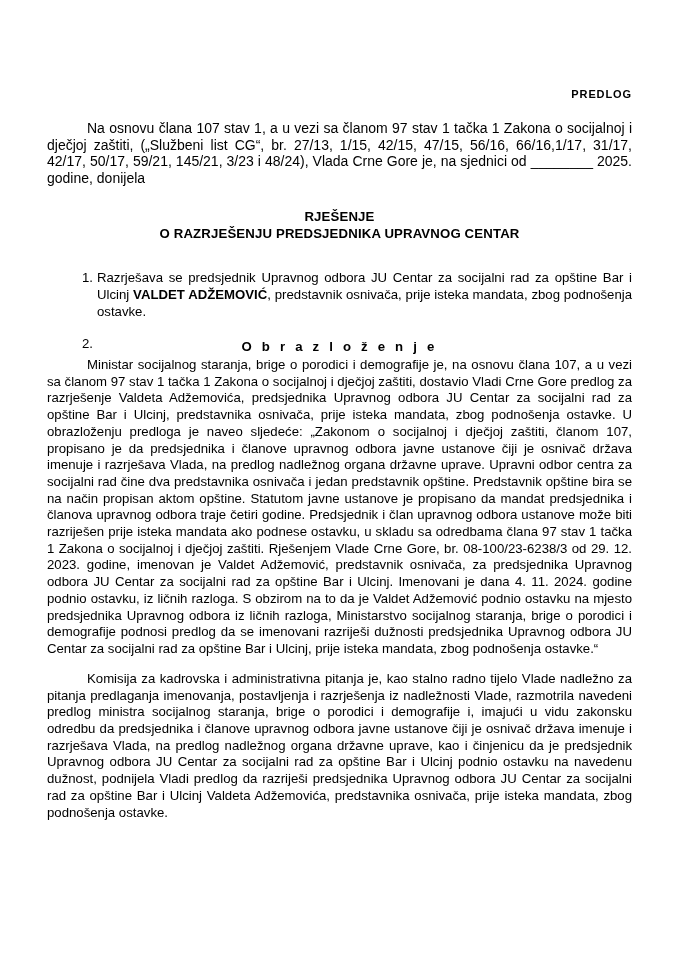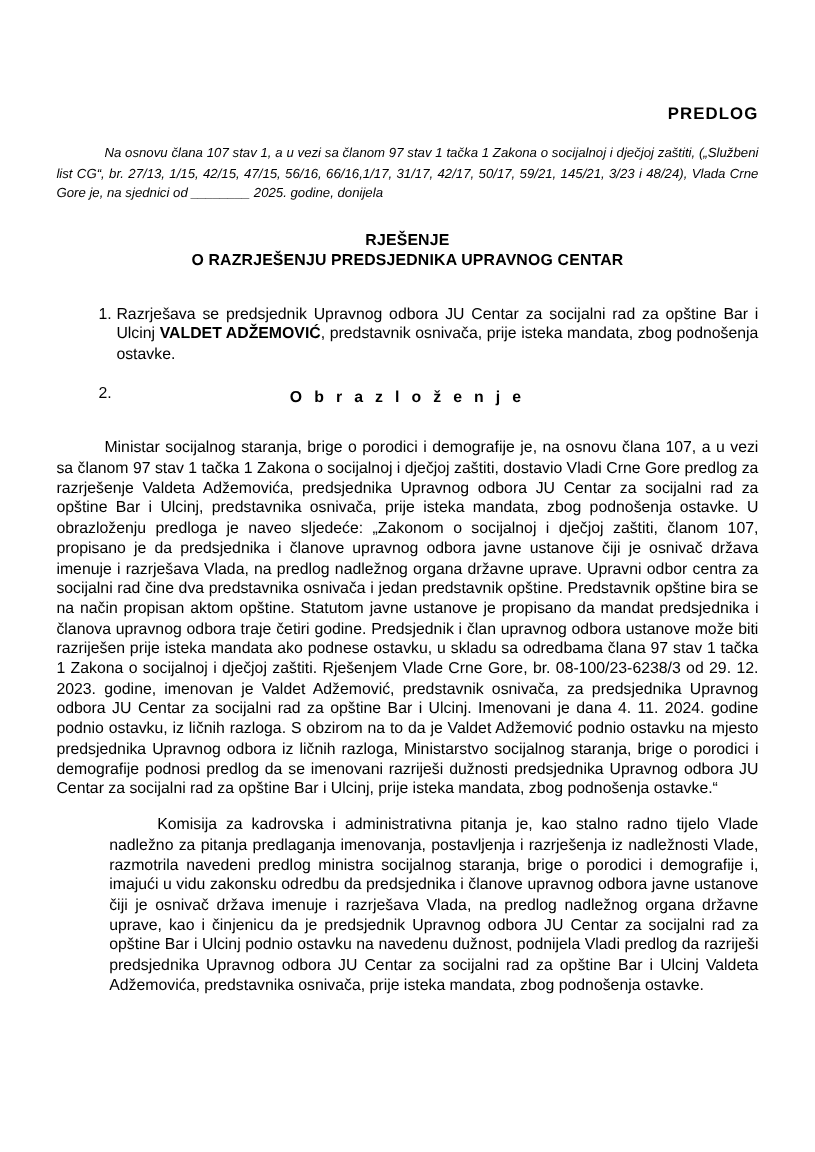--- a/index.html
+++ b/index.html
@@ -27,35 +27,34 @@
   
   .content {
     position: absolute;
     left: 47px;
     top: 0;
     width: 585px;
   }
 
   .doc-tag {
     text-align: right;
-    font-size: 14px;
+    font-size: 11px;
     font-weight: bold;
     letter-spacing: 0.9px;
     margin-top: 86px;
     line-height: 16px;
   }
 
   .intro {
     margin-top: 18px;
-    font-size: 11px;
+    font-size: 14px;
     line-height: 16.7px;
     text-align: justify;
     text-indent: 40px;
     hyphens: none;
-    font-style: italic;
   }
 
   .title-block {
     margin-top: 22px;
     text-align: center;
     font-weight: bold;
     font-size: 13.2px;
     line-height: 16.7px;
     letter-spacing: 0.15px;
   }
@@ -87,28 +86,28 @@
   .sect-heading {
     margin-top: 19px;
     text-align: center;
     font-weight: bold;
     font-size: 13.2px;
     letter-spacing: 3.2px;
     line-height: 16.7px;
   }
 
   .body-p {
-    margin-top: 26px;
+    margin-top: 1px;
     font-size: 13.2px;
     line-height: 16.7px;
     text-align: justify;
     text-indent: 40px;
     hyphens: none;
   }
-  .body-p + .body-p { margin-top: 0; margin-left: 44px; }
+  .body-p + .body-p { margin-top: 0; }
 
   b, .bold { font-weight: bold; }
 </style>
 </head>
 <body>
 
 <div class="page">
   <div class="content">
 
     <div class="doc-tag">PREDLOG</div>

